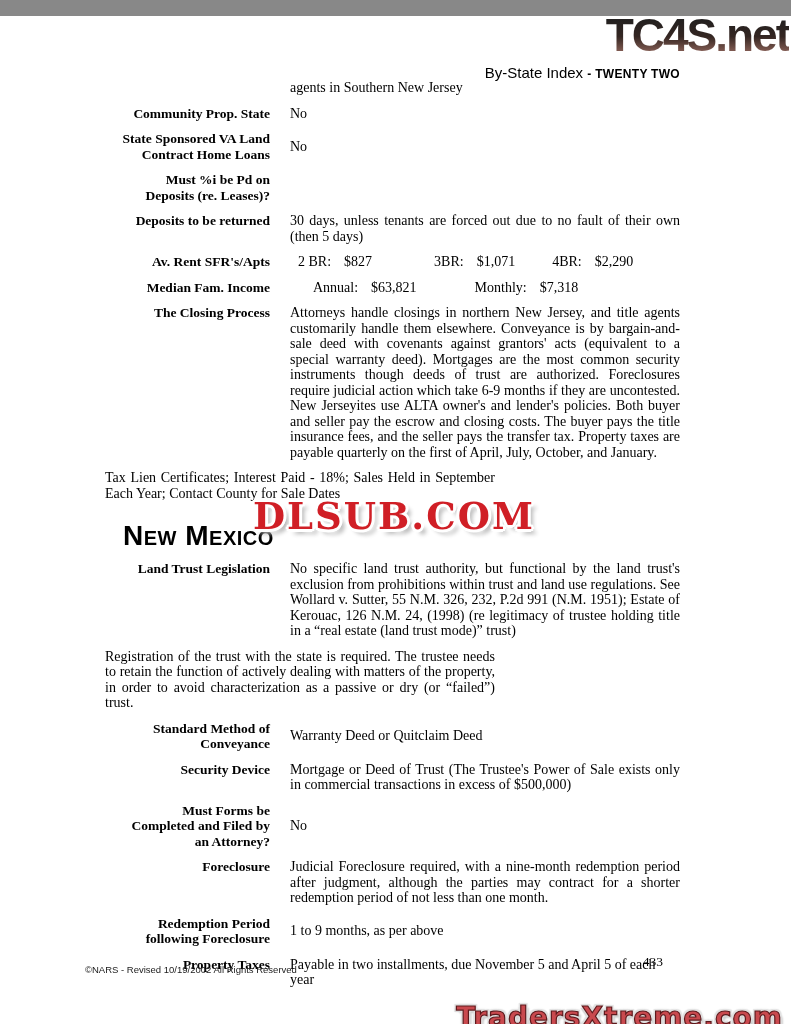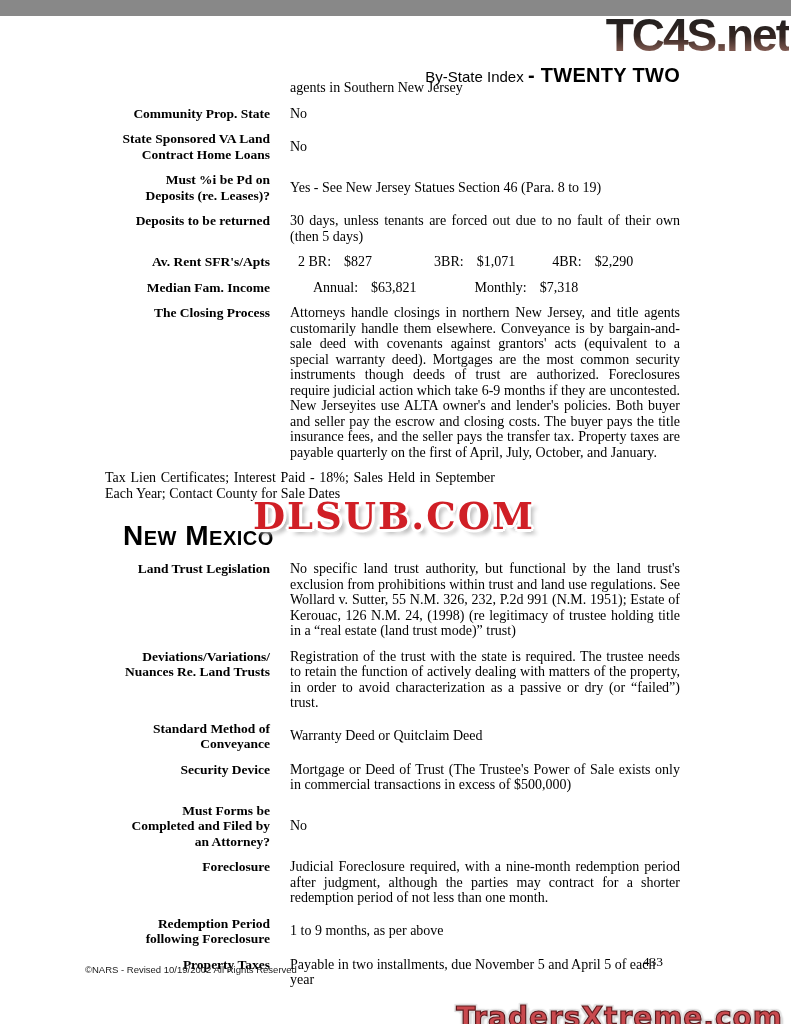--- a/index.html
+++ b/index.html
@@ -22,21 +22,21 @@
     -webkit-background-clip:text; background-clip:text;
     color:transparent; -webkit-text-fill-color:transparent;
     line-height:1.1;
   }
   
   .byline {
     position:absolute; top:48px; right:111px;
     font-family:"Liberation Sans", sans-serif;
     font-size:15px; color:#000; white-space:nowrap;
   }
-  .byline .strong { font-weight:bold; font-size:20px; letter-spacing:.3px; }
+  .byline .strong { font-weight:bold; font-size:12px; letter-spacing:.3px; }
   
   .content { position:absolute; top:64px; left:85px; width:595px; }
   .row { display:flex; align-items:flex-start; margin-bottom:10px; }
   .row.center { align-items:center; }
   .flabel {
     width:185px; flex-shrink:0;
     text-align:right; font-weight:bold;
     font-size:13.5px; line-height:15.5px;
     white-space:pre-line;
   }
@@ -118,21 +118,20 @@
 
     <div class="row center">
       <div class="flabel">State Sponsored VA Land
 Contract Home Loans</div>
       <div class="fvalue">No</div>
     </div>
 
     <div class="row center">
       <div class="flabel">Must %i be Pd on
 Deposits (re. Leases)?</div>
-      <div class="fvalue">Yes - See New Jersey Statues Section 46 (Para. 8 to 19)</div>
     </div>
 
     <div class="row">
       <div class="flabel">Deposits to be returned</div>
       <div class="fvalue justify">30 days, unless tenants are forced out due to no fault of their own (then 5 days)</div>
     </div>
 
     <div class="row center">
       <div class="flabel">Av. Rent SFR's/Apts</div>
       <div class="fvalue pairs rent">
@@ -163,22 +162,20 @@
       <div class="state-title">New Mexico</div>
       <div class="dlsub">DLSUB.COM</div>
     </div>
 
     <div class="row">
       <div class="flabel">Land Trust Legislation</div>
       <div class="fvalue justify">No specific land trust authority, but functional by the land trust's exclusion from prohibitions within trust and land use regulations. See Wollard v. Sutter, 55 N.M. 326, 232, P.2d 991 (N.M. 1951); Estate of Kerouac, 126 N.M. 24, (1998) (re legitimacy of trustee holding title in a “real estate (land trust mode)” trust)</div>
     </div>
 
     <div class="row">
-      <div class="flabel">Deviations/Variations/
-Nuances Re. Land Trusts</div>
       <div class="fvalue justify">Registration of the trust with the state is required. The trustee needs to retain the function of actively dealing with matters of the property, in order to avoid characterization as a passive or dry (or “failed”) trust.</div>
     </div>
 
     <div class="row center">
       <div class="flabel">Standard Method of
 Conveyance</div>
       <div class="fvalue">Warranty Deed or Quitclaim Deed</div>
     </div>
 
     <div class="row">

